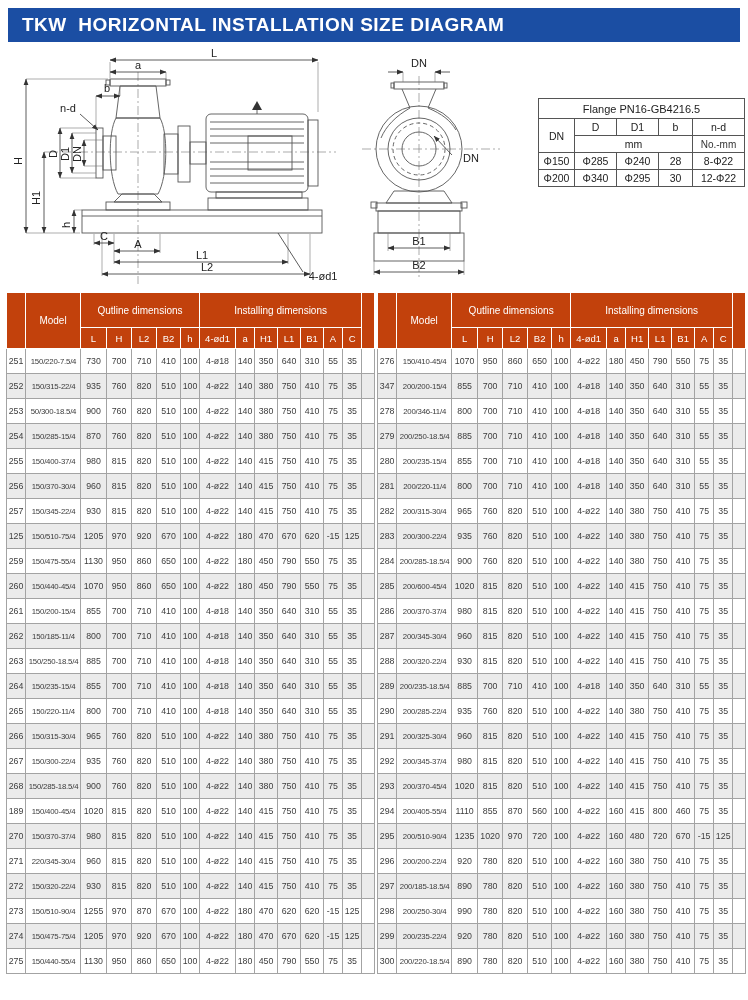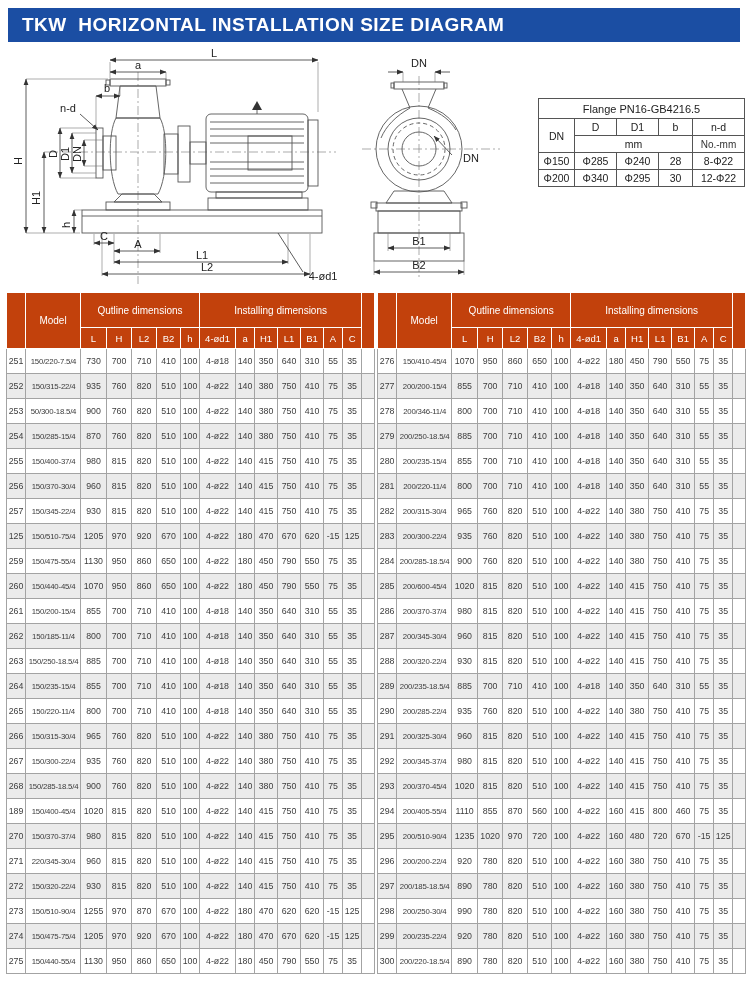--- a/index.html
+++ b/index.html
@@ -763,21 +763,21 @@
             <td>4-ø22</td>
             <td>180</td>
             <td>450</td>
             <td>790</td>
             <td>550</td>
             <td>75</td>
             <td>35</td>
             <td class="gap"></td>
           </tr>
           <tr class="stripe">
-            <td>277</td>
+            <td>347</td>
             <td class="model">200/200-15/4</td>
             <td>855</td>
             <td>700</td>
             <td>710</td>
             <td>410</td>
             <td>100</td>
             <td>4-ø18</td>
             <td>140</td>
             <td>350</td>
             <td>640</td>

